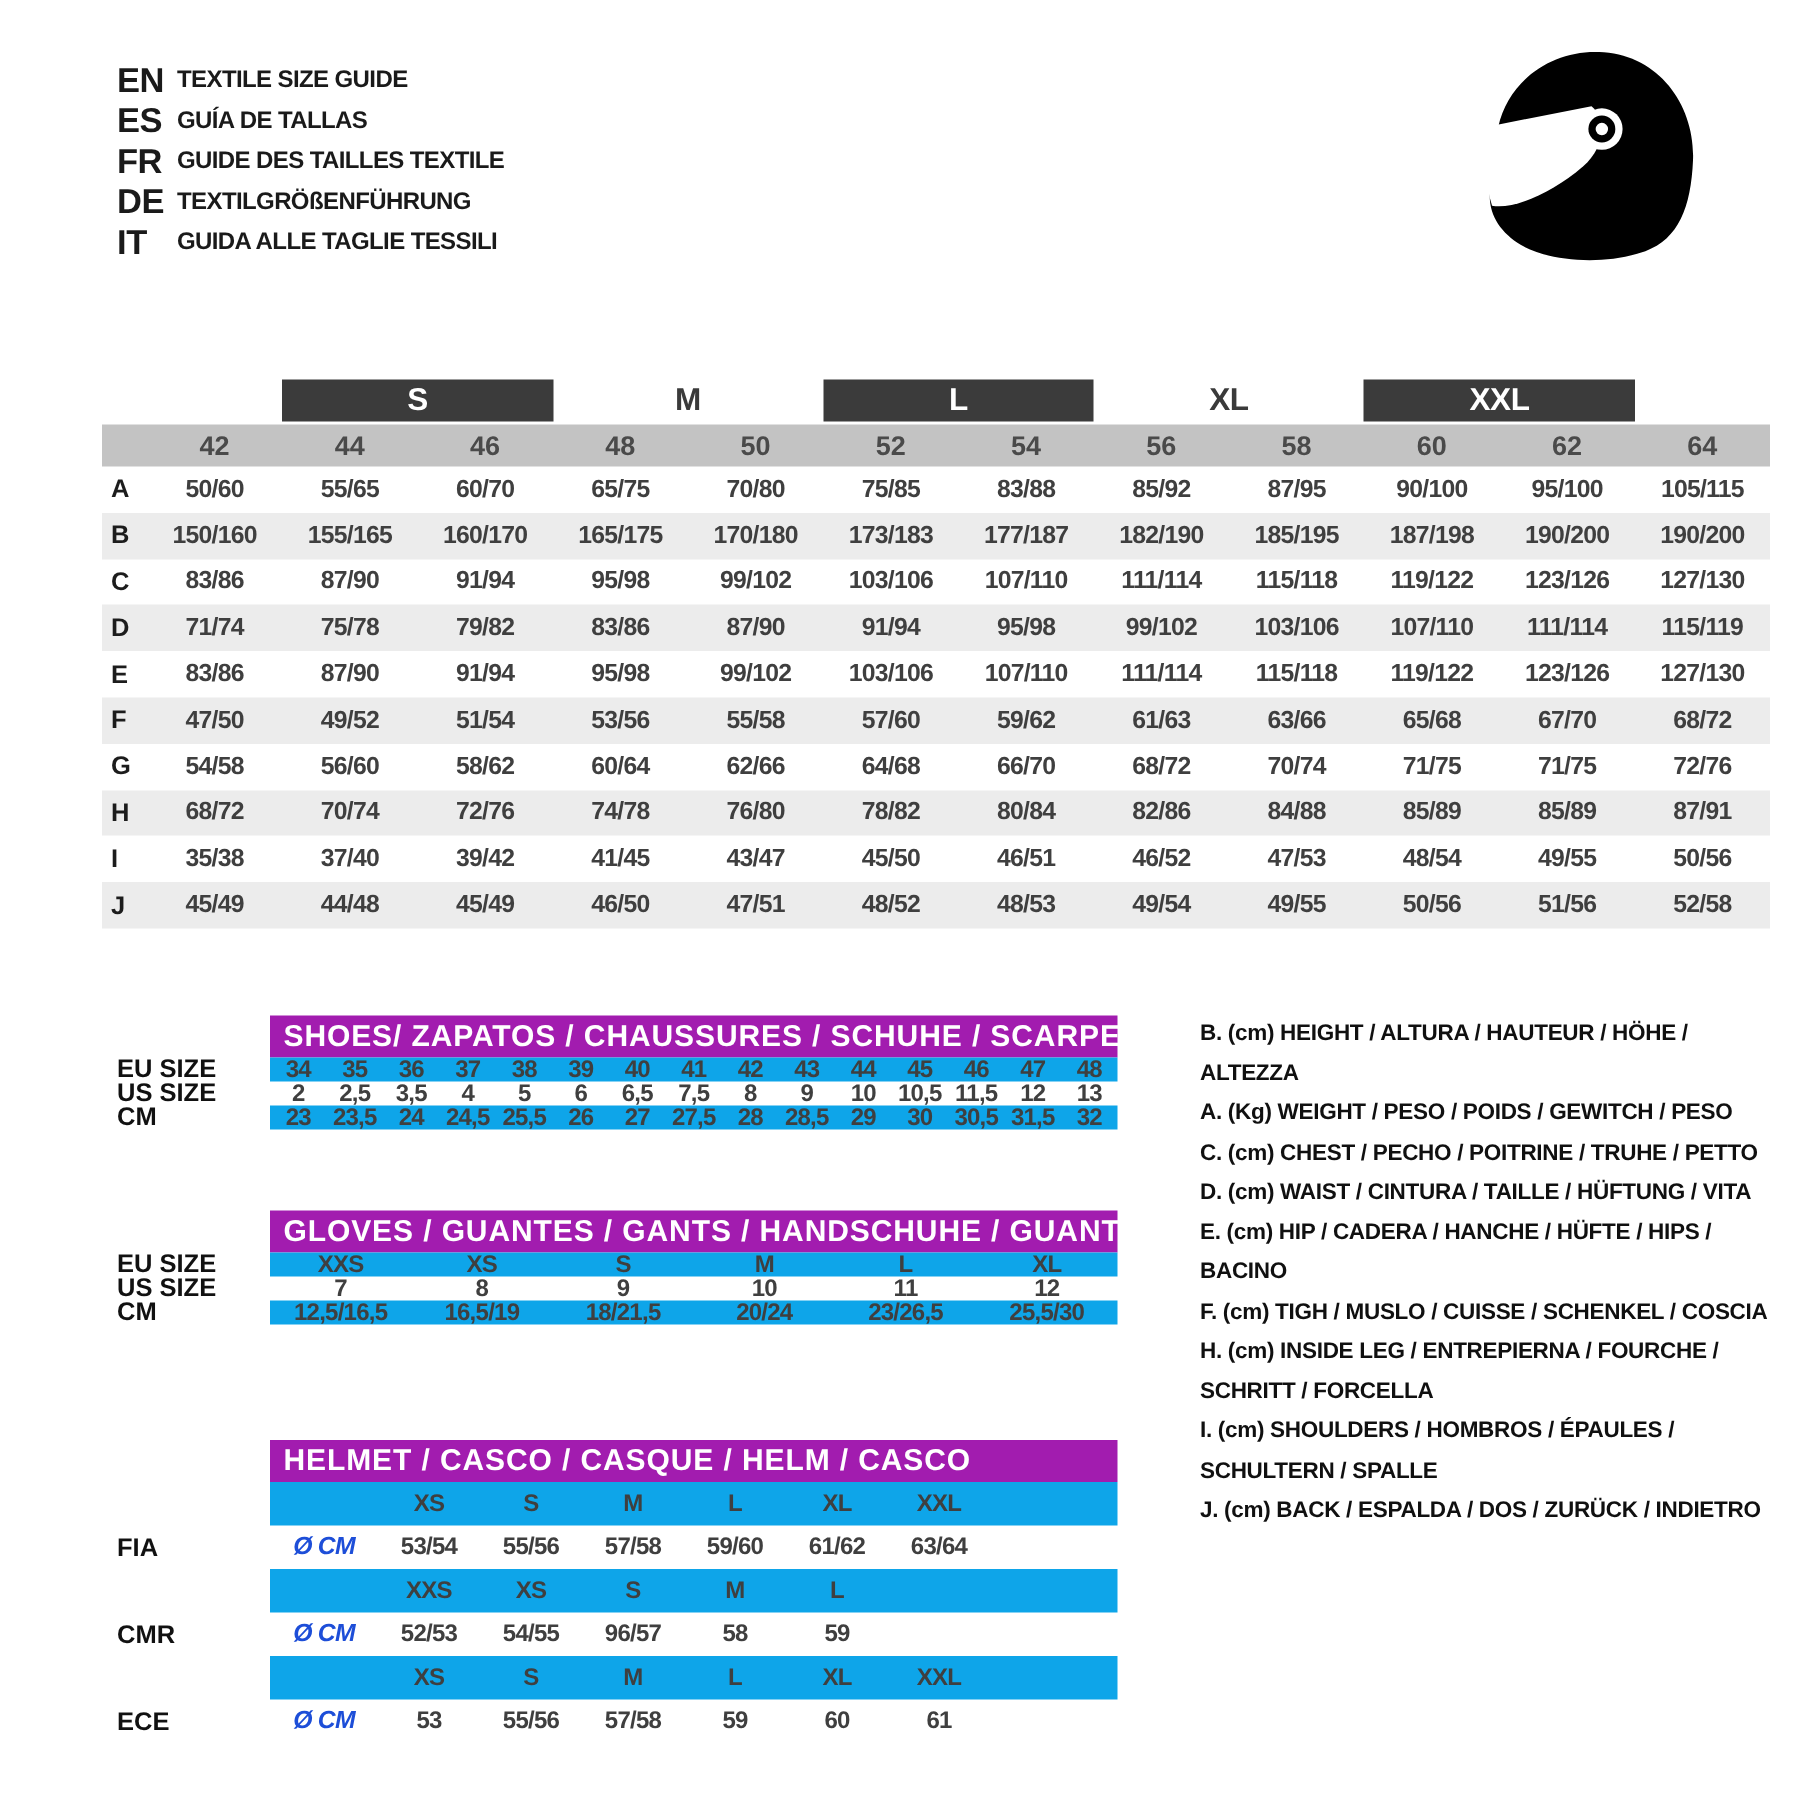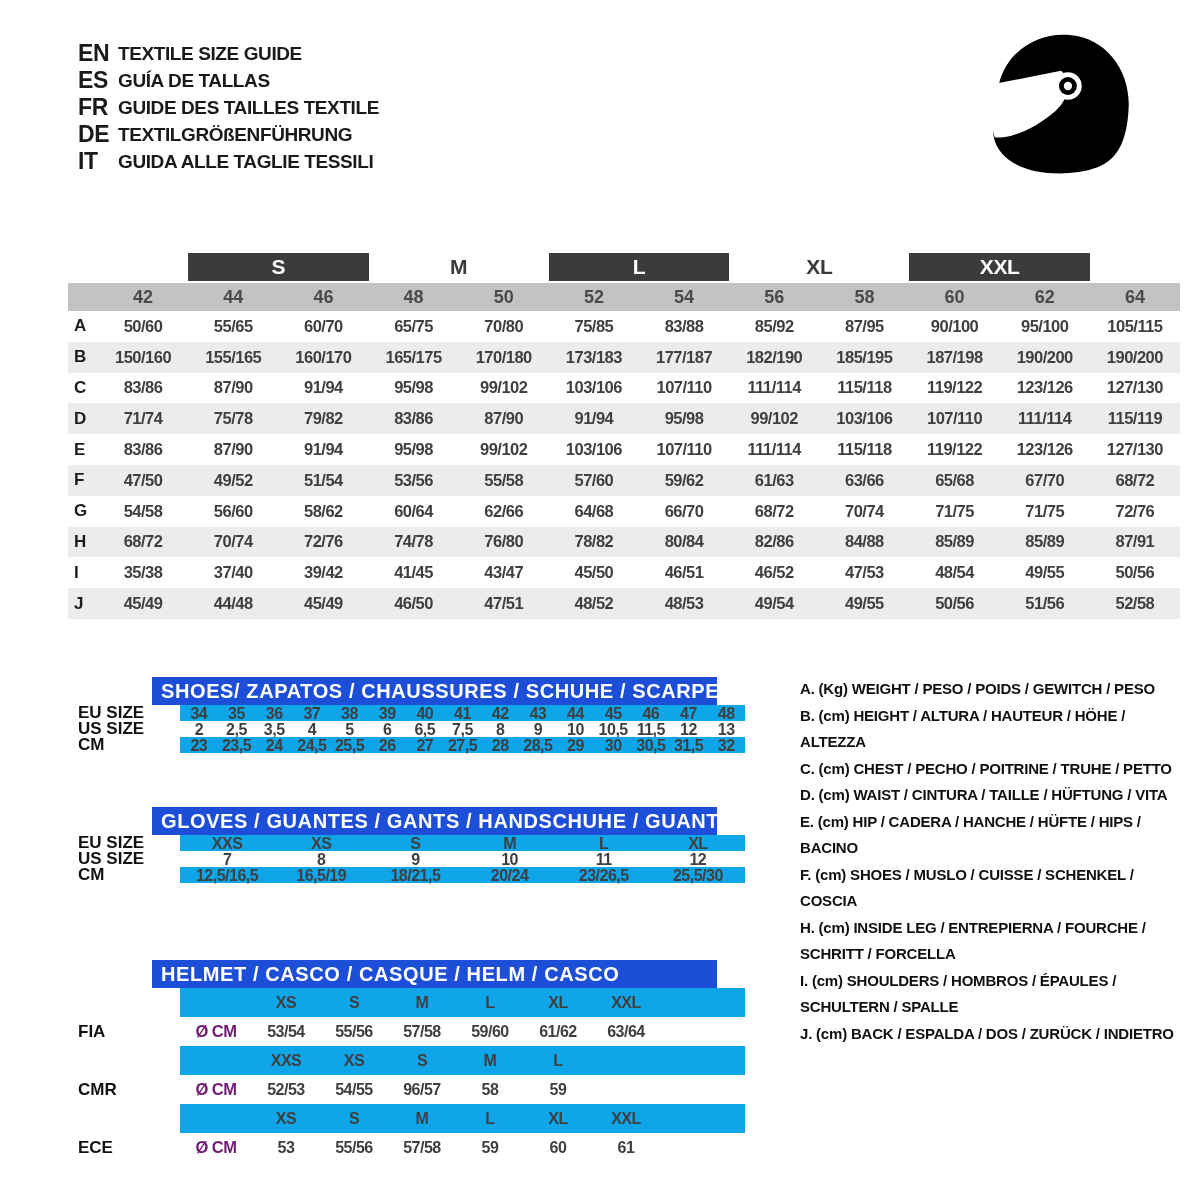--- a/index.html
+++ b/index.html
@@ -3,56 +3,56 @@
 <meta charset="utf-8">
 <style>
   html,body{margin:0;padding:0;background:#fff;}
   .page{position:relative;width:1200px;height:1200px;background:#ffffff;overflow:hidden;
         font-family:"Liberation Sans",sans-serif;color:#1c1c1c;}
 
   
   .langs{position:absolute;left:78px;top:40px;}
   .lang-line{display:flex;height:27px;align-items:center;}
   .lang-code{width:40px;font-weight:700;font-size:23px;letter-spacing:-0.3px;color:#1a1a1a;}
-  .lang-title{font-weight:700;font-size:19px;letter-spacing:-0.4px;color:#1a1a1a;white-space:nowrap;}
+  .lang-title{font-weight:700;font-size:16px;letter-spacing:-0.4px;color:#1a1a1a;white-space:nowrap;}
   .helmet-icon{position:absolute;left:978px;top:28px;}
 
   
   .size-table{position:absolute;left:68px;top:253px;width:1112px;}
   .grid13{display:grid;grid-template-columns:30px repeat(12,1fr);}
   .band-row{height:28px;}
   .band{display:flex;align-items:center;justify-content:center;font-weight:700;font-size:21px;
         color:#3a3a3a;letter-spacing:-0.3px;}
   .band.dark{background:#3b3b3b;color:#ffffff;}
   .num-row{height:28px;background:#c3c3c3;margin-top:2px;}
   .num-cell{display:flex;align-items:center;justify-content:center;font-weight:700;font-size:18px;color:#4a4a4a;}
   .trow{height:30.8px;}
   .trow.striped{background:#ececec;}
   .row-label{display:flex;align-items:center;padding-left:6px;font-weight:700;font-size:17px;color:#1c1c1c;}
   .cell{display:flex;align-items:center;justify-content:center;font-weight:700;font-size:16.5px;
         color:#3f3f3f;letter-spacing:-0.5px;white-space:nowrap;}
 
   
   .section{position:absolute;left:68px;}
   .shoes{top:677px;} .gloves{top:807px;} .helmets{top:960px;}
-  .tband{margin-left:84px;width:565px;height:28px;background:#1d4ed8;color:#fff;
+  .tband{margin-left:112px;width:565px;height:28px;background:#a21caf;color:#fff;
          font-weight:700;font-size:20px;letter-spacing:0.6px;display:flex;align-items:center;
          padding-left:9px;box-sizing:border-box;white-space:nowrap;}
   .srow{display:flex;height:16px;}
   .hrow{display:flex;height:29px;}
   .slabel{width:112px;display:flex;align-items:center;font-weight:700;font-size:17px;
           color:#111;padding-left:10px;box-sizing:border-box;}
   .vals{width:565px;display:grid;}
   .vals.striped{background:#0ea5e9;}
   .vals15{grid-template-columns:repeat(15,1fr);}
   .vals6{grid-template-columns:repeat(6,94.16px);}
   .valsH{grid-template-columns:72px repeat(6,68px);}
   .vcell{display:flex;align-items:center;justify-content:center;font-weight:700;font-size:16px;
          color:#3f3f3f;letter-spacing:-0.5px;white-space:nowrap;}
-  .vcell.unit{font-size:16.5px;color:#701a75;}
+  .vcell.unit{font-size:16.5px;color:#1d4ed8;font-style:italic;}
 
   
   .legend{position:absolute;left:800px;top:676px;width:394px;}
   .legend-item{font-weight:700;font-size:15px;line-height:26.5px;color:#101010;letter-spacing:-0.2px;}
 </style>
 </head>
 <body>
 
 <div class="page">
 
@@ -441,24 +441,24 @@
             <div class="vcell">57/58</div>
             <div class="vcell">59</div>
             <div class="vcell">60</div>
             <div class="vcell">61</div>
           </div>
         </div>
       </div>
   </div>
 
   <div class="legend">
+      <div class="legend-item">B. (cm) HEIGHT / ALTURA / HAUTEUR / HÖHE / ALTEZZA</div>
       <div class="legend-item">A. (Kg) WEIGHT / PESO / POIDS / GEWITCH / PESO</div>
-      <div class="legend-item">B. (cm) HEIGHT / ALTURA / HAUTEUR / HÖHE / ALTEZZA</div>
       <div class="legend-item">C. (cm) CHEST / PECHO / POITRINE / TRUHE / PETTO</div>
       <div class="legend-item">D. (cm) WAIST / CINTURA / TAILLE / HÜFTUNG / VITA</div>
       <div class="legend-item">E. (cm) HIP / CADERA / HANCHE / HÜFTE / HIPS /  BACINO</div>
-      <div class="legend-item">F. (cm) SHOES / MUSLO / CUISSE / SCHENKEL / COSCIA</div>
+      <div class="legend-item">F. (cm) TIGH / MUSLO / CUISSE / SCHENKEL / COSCIA</div>
       <div class="legend-item">H. (cm) INSIDE LEG / ENTREPIERNA / FOURCHE / SCHRITT / FORCELLA</div>
       <div class="legend-item">I.  (cm) SHOULDERS / HOMBROS / ÉPAULES / SCHULTERN / SPALLE</div>
       <div class="legend-item">J. (cm) BACK / ESPALDA / DOS / ZURÜCK / INDIETRO</div>
     </div>
 
 </div>
 
 </body></html>

